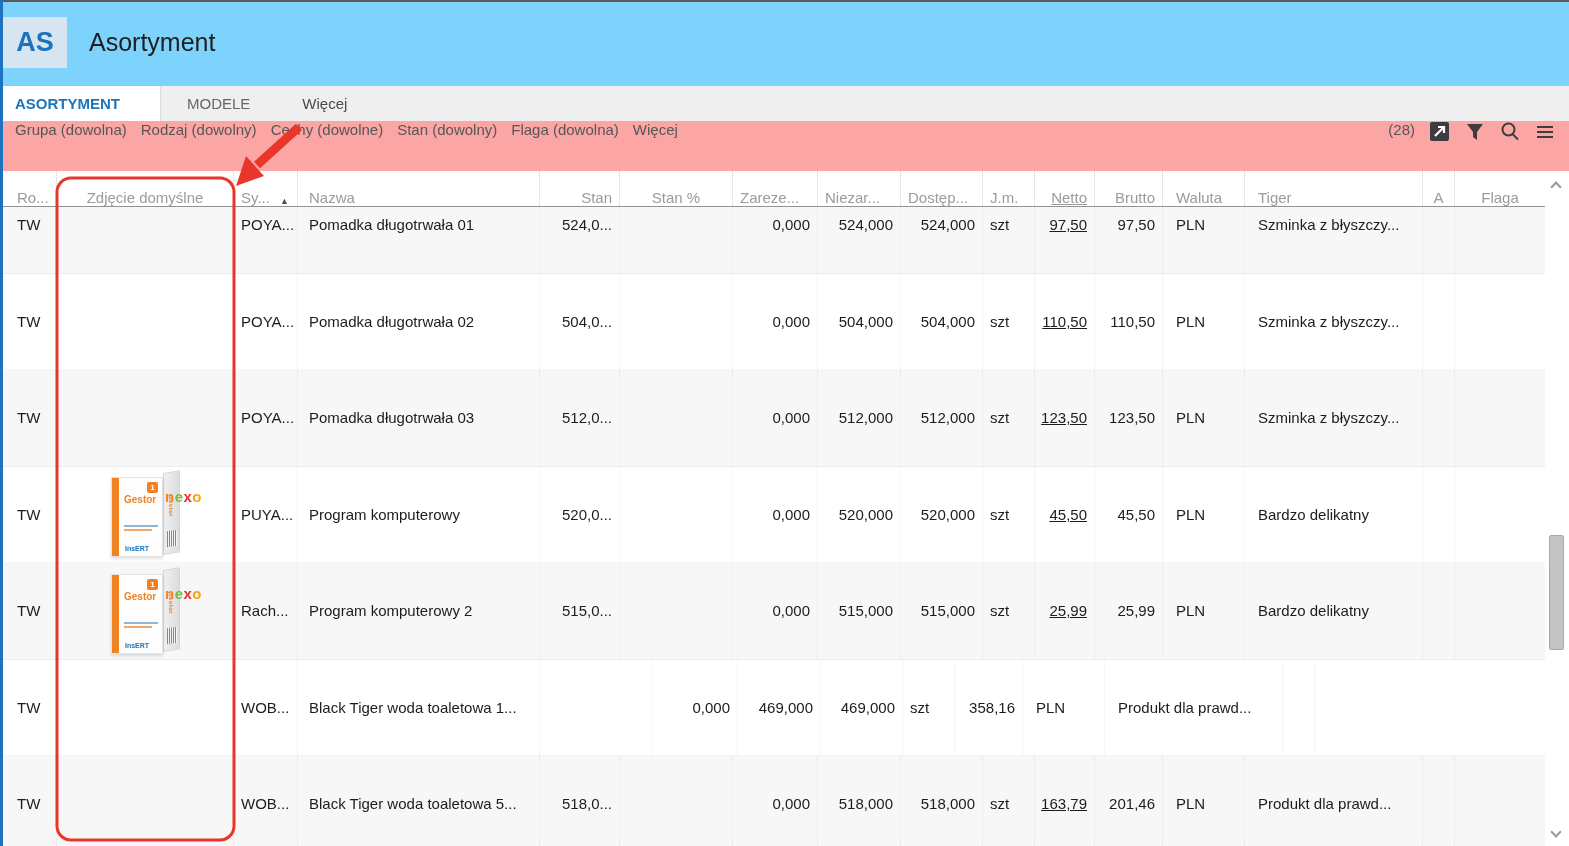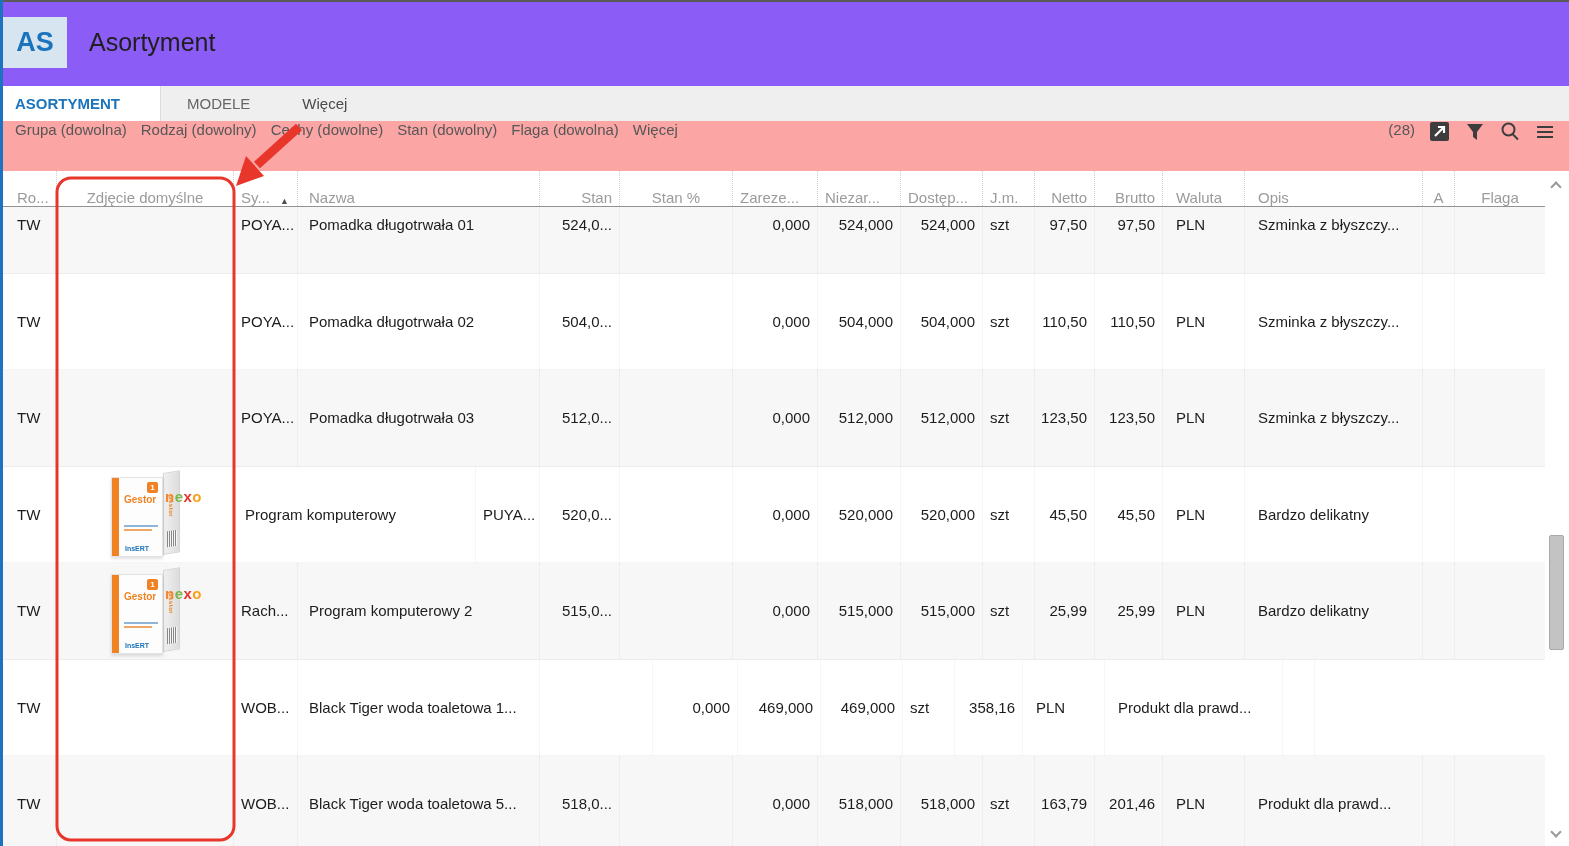--- a/index.html
+++ b/index.html
@@ -3,21 +3,21 @@
 <meta charset="utf-8">
 <style>
   * { margin:0; padding:0; box-sizing:border-box; }
   html,body { background:#fff; }
   body { font-family:"Liberation Sans","DejaVu Sans",sans-serif; }
   .screen { position:relative; width:1569px; height:846px; overflow:hidden; background:#fff; }
   .top-line { position:absolute; top:0; left:0; width:100%; height:2px; background:#5a5a5a; z-index:40; }
   .left-line { position:absolute; top:0; left:0; width:3px; height:100%; background:#1d73bf; z-index:40; }
 
   
-  .app-header { position:absolute; top:2px; left:0; width:100%; height:84px; background:#8b5cf6; }
+  .app-header { position:absolute; top:2px; left:0; width:100%; height:84px; background:#7dd3fc; }
   .as-badge { position:absolute; left:3px; top:15px; width:64px; height:51px; background:#d7e5f0;
               color:#1a73bd; font-size:27px; font-weight:600; display:flex; align-items:center; justify-content:center; }
   .app-title { position:absolute; left:89px; top:26px; font-size:25px; color:#1f1f1f; font-weight:400; }
 
   
   .tab-bar { position:absolute; top:86px; left:0; width:100%; height:35px; background:#efefef; display:flex; }
   .tab { height:100%; display:flex; align-items:center; padding:0 26px; font-size:15px; color:#666; cursor:default; }
   .tab.active { background:#fff; color:#1b74bc; font-weight:bold; padding:0 15px; width:161px; border-right:1px solid #dcdcdc; }
   .tab.plain { color:#4a4a4a; }
 
@@ -53,21 +53,21 @@
   .col-rodzaj  { width:54px;  padding-left:14px; }
   .col-zdjecie { width:177px; }
   .col-symbol  { width:64px;  }
   .col-nazwa   { width:242px; padding-left:11px; }
   .col-stan    { width:80px;  }
   .col-stan_pct{ width:113px; }
   .col-zarez   { width:85px;  }
   .col-niezar  { width:83px;  }
   .col-dostep  { width:82px;  }
   .col-jm      { width:52px;  }
-  .col-netto   { width:60px;  }
+  .col-netto   { width:60px;text-decoration:underline;  }
   .col-brutto  { width:68px;  }
   .col-waluta  { width:82px;  padding-left:13px; }
   .col-opis    { width:178px; padding-left:13px; }
   .col-a       { width:32px;  }
   .col-flaga   { width:90px;  }
 
   
   .vscroll { position:absolute; top:171px; right:0; width:24px; bottom:0; background:#fff; z-index:30; }
   .scroll-chevron { position:absolute; left:5px; width:14px; height:14px; }
   .scroll-chevron span { position:absolute; left:2px; top:4px; width:8px; height:8px;
@@ -194,21 +194,21 @@
         <div class="hcell col-netto align-right">
           <span>Netto</span>
         </div>
         <div class="hcell col-brutto align-right">
           <span>Brutto</span>
         </div>
         <div class="hcell col-waluta align-left">
           <span>Waluta</span>
         </div>
         <div class="hcell col-opis align-left">
-          <span>Opis</span>
+          <span>Tiger</span>
         </div>
         <div class="hcell col-a align-center">
           <span>A</span>
         </div>
         <div class="hcell col-flaga align-center">
           <span>Flaga</span>
         </div>
       </div>
     <div class="table-body">
       <div class="rows-shift">
@@ -280,22 +280,22 @@
         <span class="brand">Gestor</span>
         <span class="prod"><i>n</i><i>e</i><i>x</i><i>o</i></span>
         <span class="tagline">
                     <b></b>
                     <b></b>
                   </span>
         <span class="vendor">InsERT</span>
       </div>
     </div>
             </div>
+            <div class="cell col-symbol align-left">PUYA...</div>
             <div class="cell col-nazwa align-left">Program komputerowy</div>
-            <div class="cell col-symbol align-left">PUYA...</div>
             <div class="cell col-stan align-right">520,0...</div>
             <div class="cell col-stan_pct align-center"></div>
             <div class="cell col-zarez align-right">0,000</div>
             <div class="cell col-niezar align-right">520,000</div>
             <div class="cell col-dostep align-right">520,000</div>
             <div class="cell col-jm align-left">szt</div>
             <div class="cell col-netto align-right">45,50</div>
             <div class="cell col-brutto align-right">45,50</div>
             <div class="cell col-waluta align-left">PLN</div>
             <div class="cell col-opis align-left">Bardzo delikatny</div>

